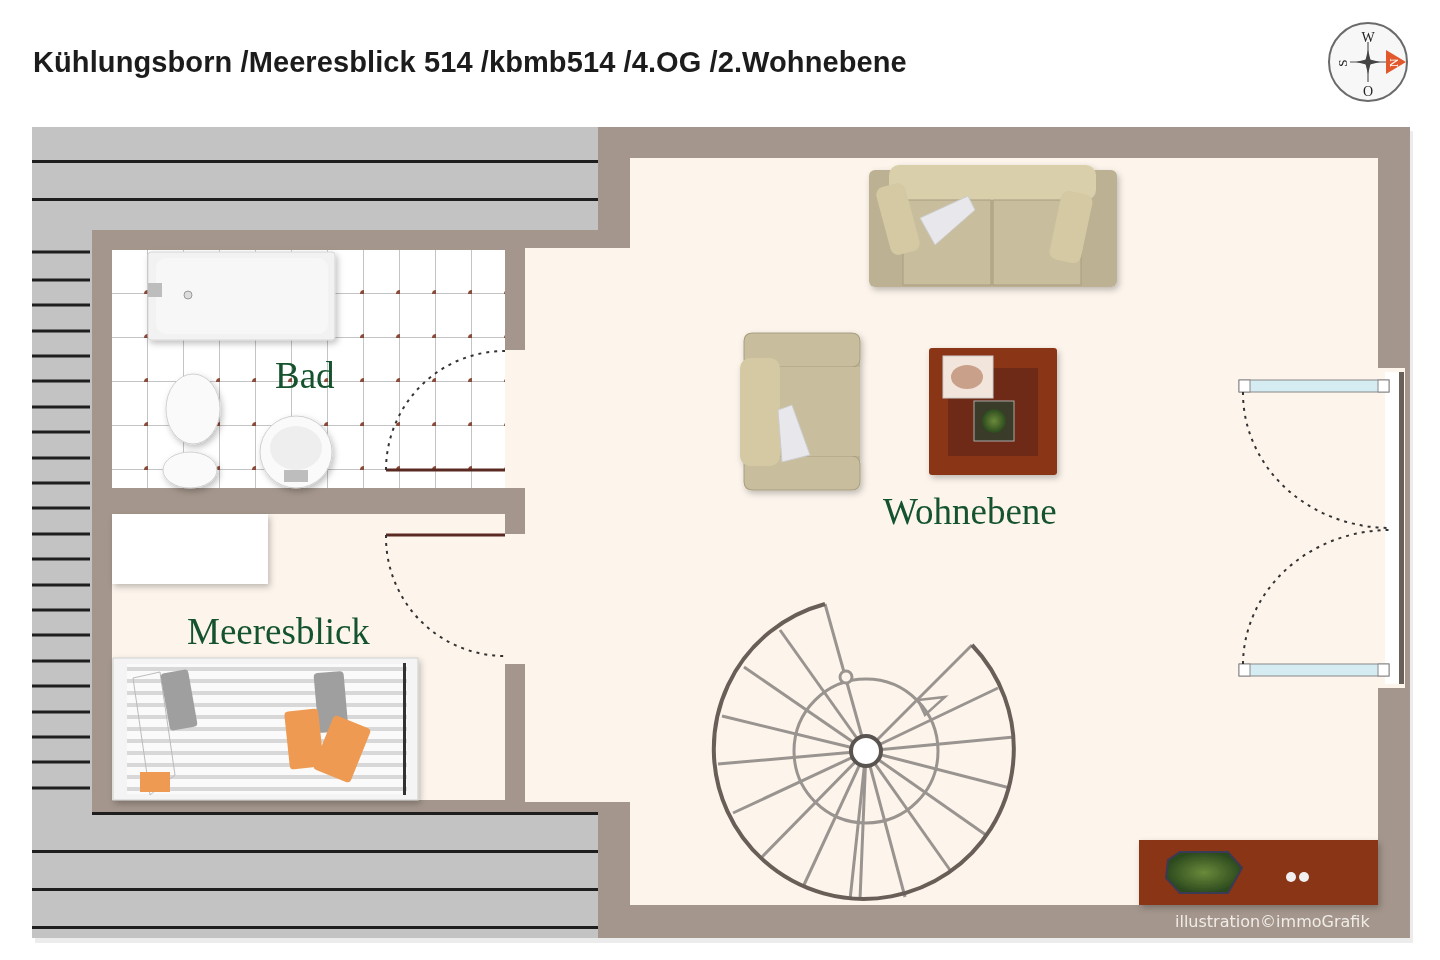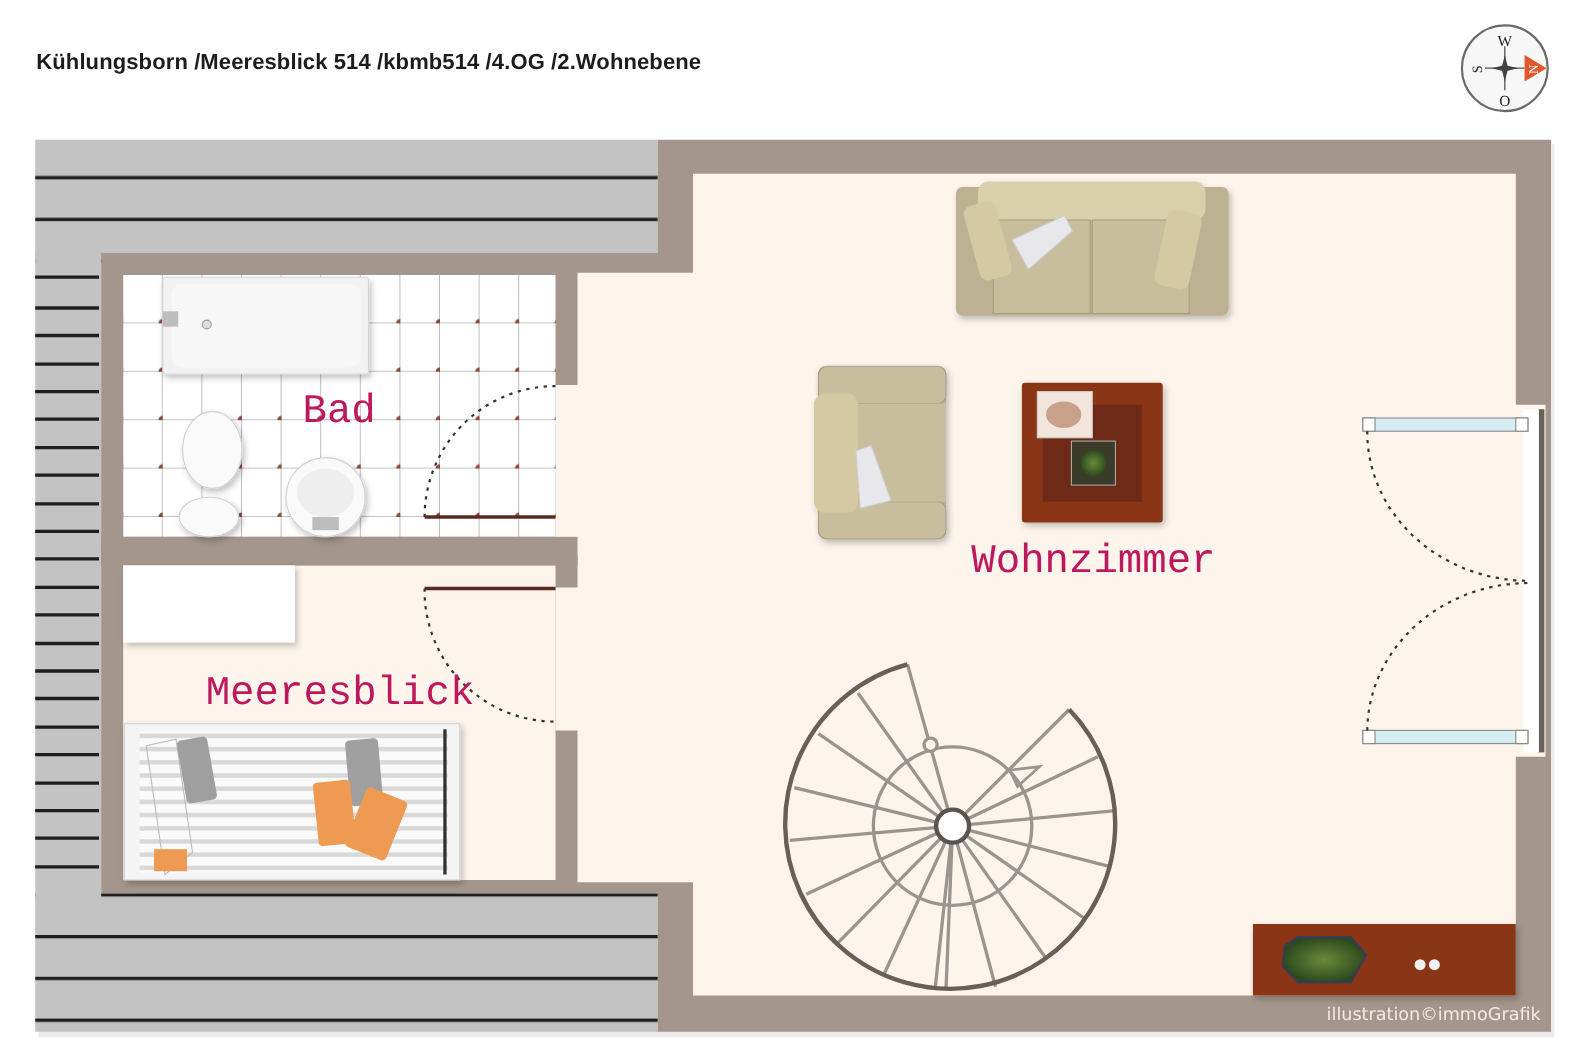--- a/index.html
+++ b/index.html
@@ -1,21 +1,21 @@
 <!DOCTYPE html>
 <html><head>
 <meta charset="utf-8">
 <style>
   html, body { margin:0; padding:0; }
   body { width:1440px; height:960px; background:#ffffff; position:relative; overflow:hidden; font-family:"Liberation Sans", sans-serif; }
   .abs { position:absolute; }
-  #title { left:33px; top:46px; font-size:20px; font-weight:bold; color:#1c1c1c; letter-spacing:0.1px; }
+  #title { left:33px; top:46px; font-size:29px; font-weight:bold; color:#1c1c1c; letter-spacing:0.1px; }
   #plan { left:0; top:0; width:1440px; height:960px; }
-  .room-label { position:absolute; font-size:37px; color:#be185d; font-family:Liberation Mono, monospace; white-space:nowrap; }
-  #credit { position:absolute; left:1175px; top:912px; font-size:16px; color:#f0ece8; font-family:"DejaVu Sans", sans-serif;margin-left:31px; }
+  .room-label { position:absolute; font-size:37px; color:#14532d; font-family:Liberation Serif, serif; white-space:nowrap; }
+  #credit { position:absolute; left:1175px; top:912px; font-size:16px; color:#f0ece8; font-family:"DejaVu Sans", sans-serif; }
   #compass { position:absolute; left:1326px; top:20px; width:84px; height:84px; }
 </style>
 </head>
 <body>
 
 <div id="title" class="abs">Kühlungsborn /Meeresblick 514 /kbmb514 /4.OG /2.Wohnebene</div>
 
 <svg id="compass" viewBox="0 0 84 84">
   <circle cx="42" cy="42" r="39" fill="#f7f7f7" stroke="#6a6a6a" stroke-width="2"></circle>
   <line x1="42" y1="22" x2="42" y2="62" stroke="#555" stroke-width="1.2"></line>
@@ -216,15 +216,15 @@
   <g filter="url(#sh)">
     <rect x="1139" y="840" width="239" height="65" fill="#8a3418"></rect>
     <path d="M1168 860 L1180 852 L1228 852 L1242 868 L1228 893 L1180 893 L1166 878 Z" fill="url(#plant)" stroke="#3a3a55" stroke-width="2"></path>
     <circle cx="1291" cy="877" r="5" fill="#f0f0f0"></circle>
     <circle cx="1304" cy="877" r="5" fill="#f0f0f0"></circle>
   </g>
 </svg>
 
 <div class="room-label" style="left:275px; top:354px;">Bad</div>
 <div class="room-label" style="left:187px; top:610px;">Meeresblick</div>
-<div class="room-label" style="left:883px; top:490px;">Wohnzimmer</div>
+<div class="room-label" style="left:883px; top:490px;">Wohnebene</div>
 
 <div id="credit">illustration©immoGrafik</div>
 
 </body></html>

